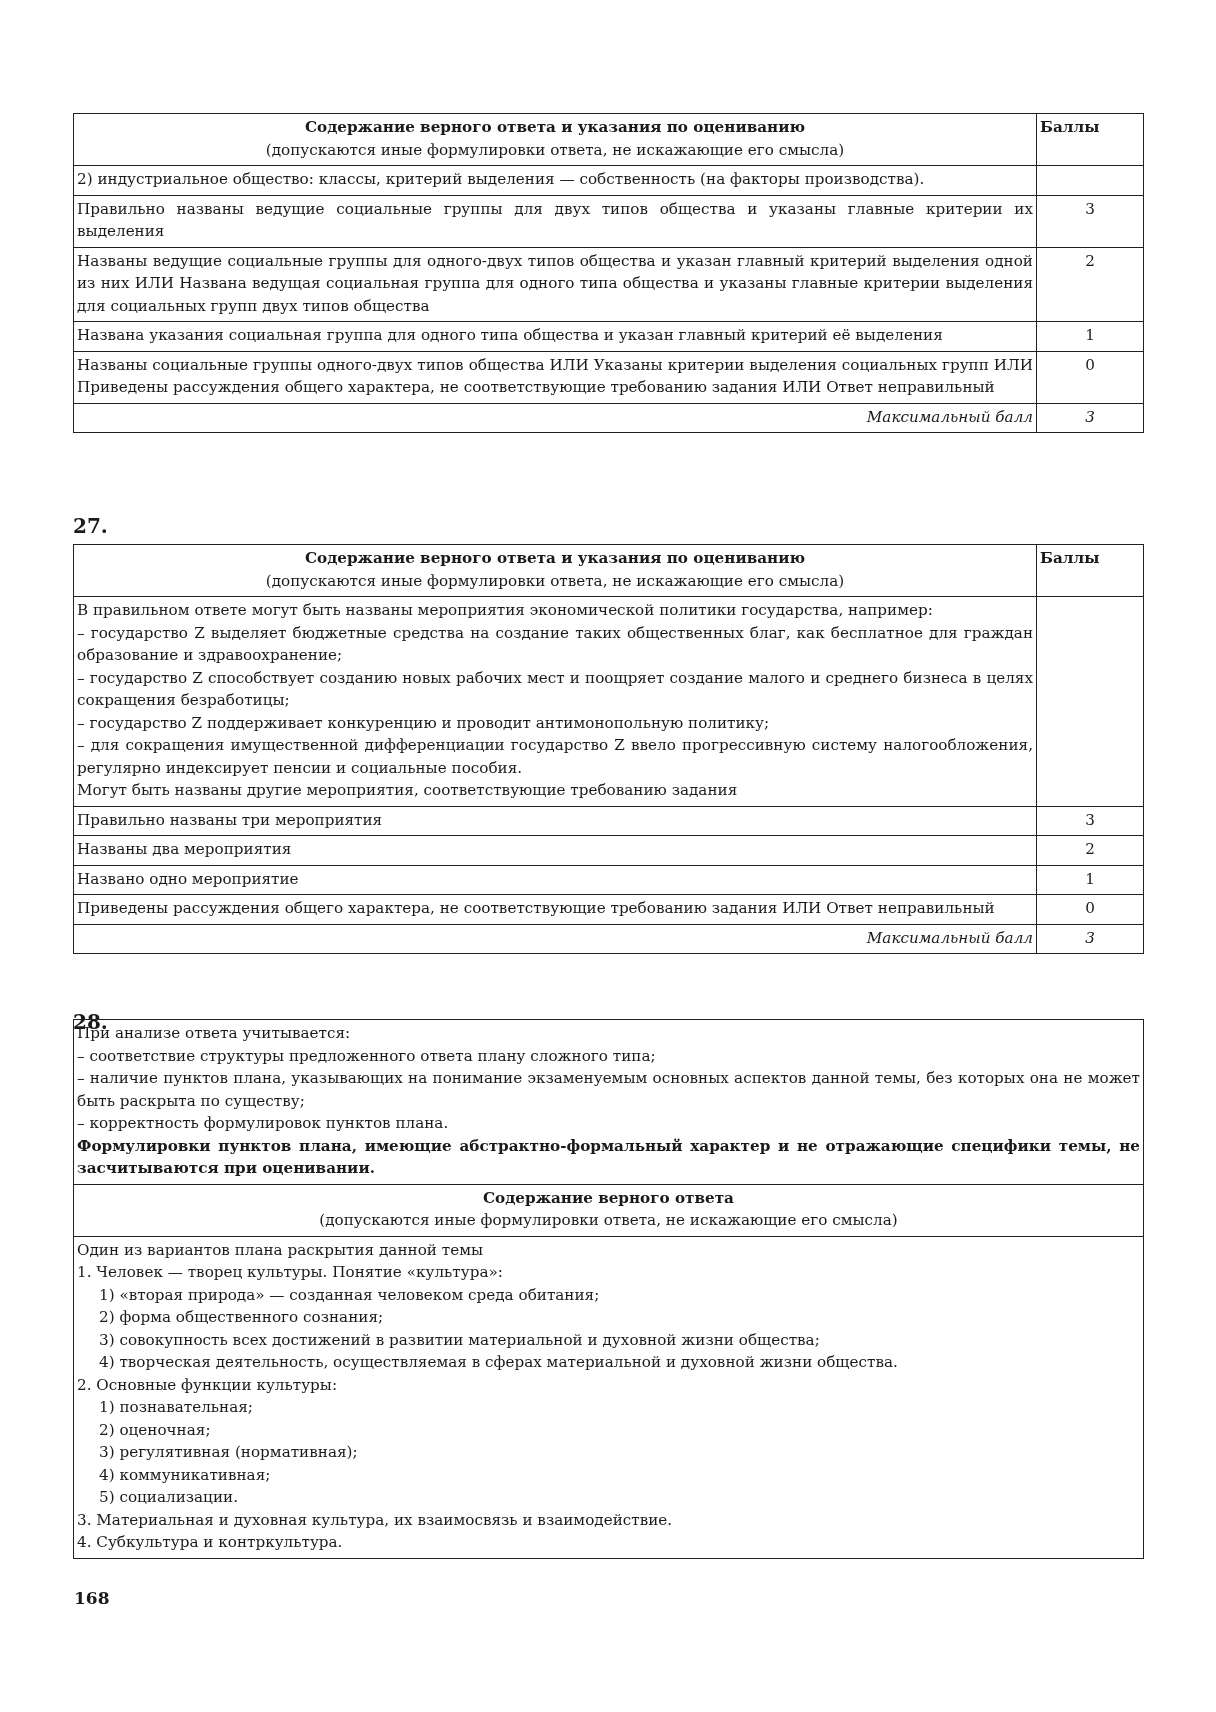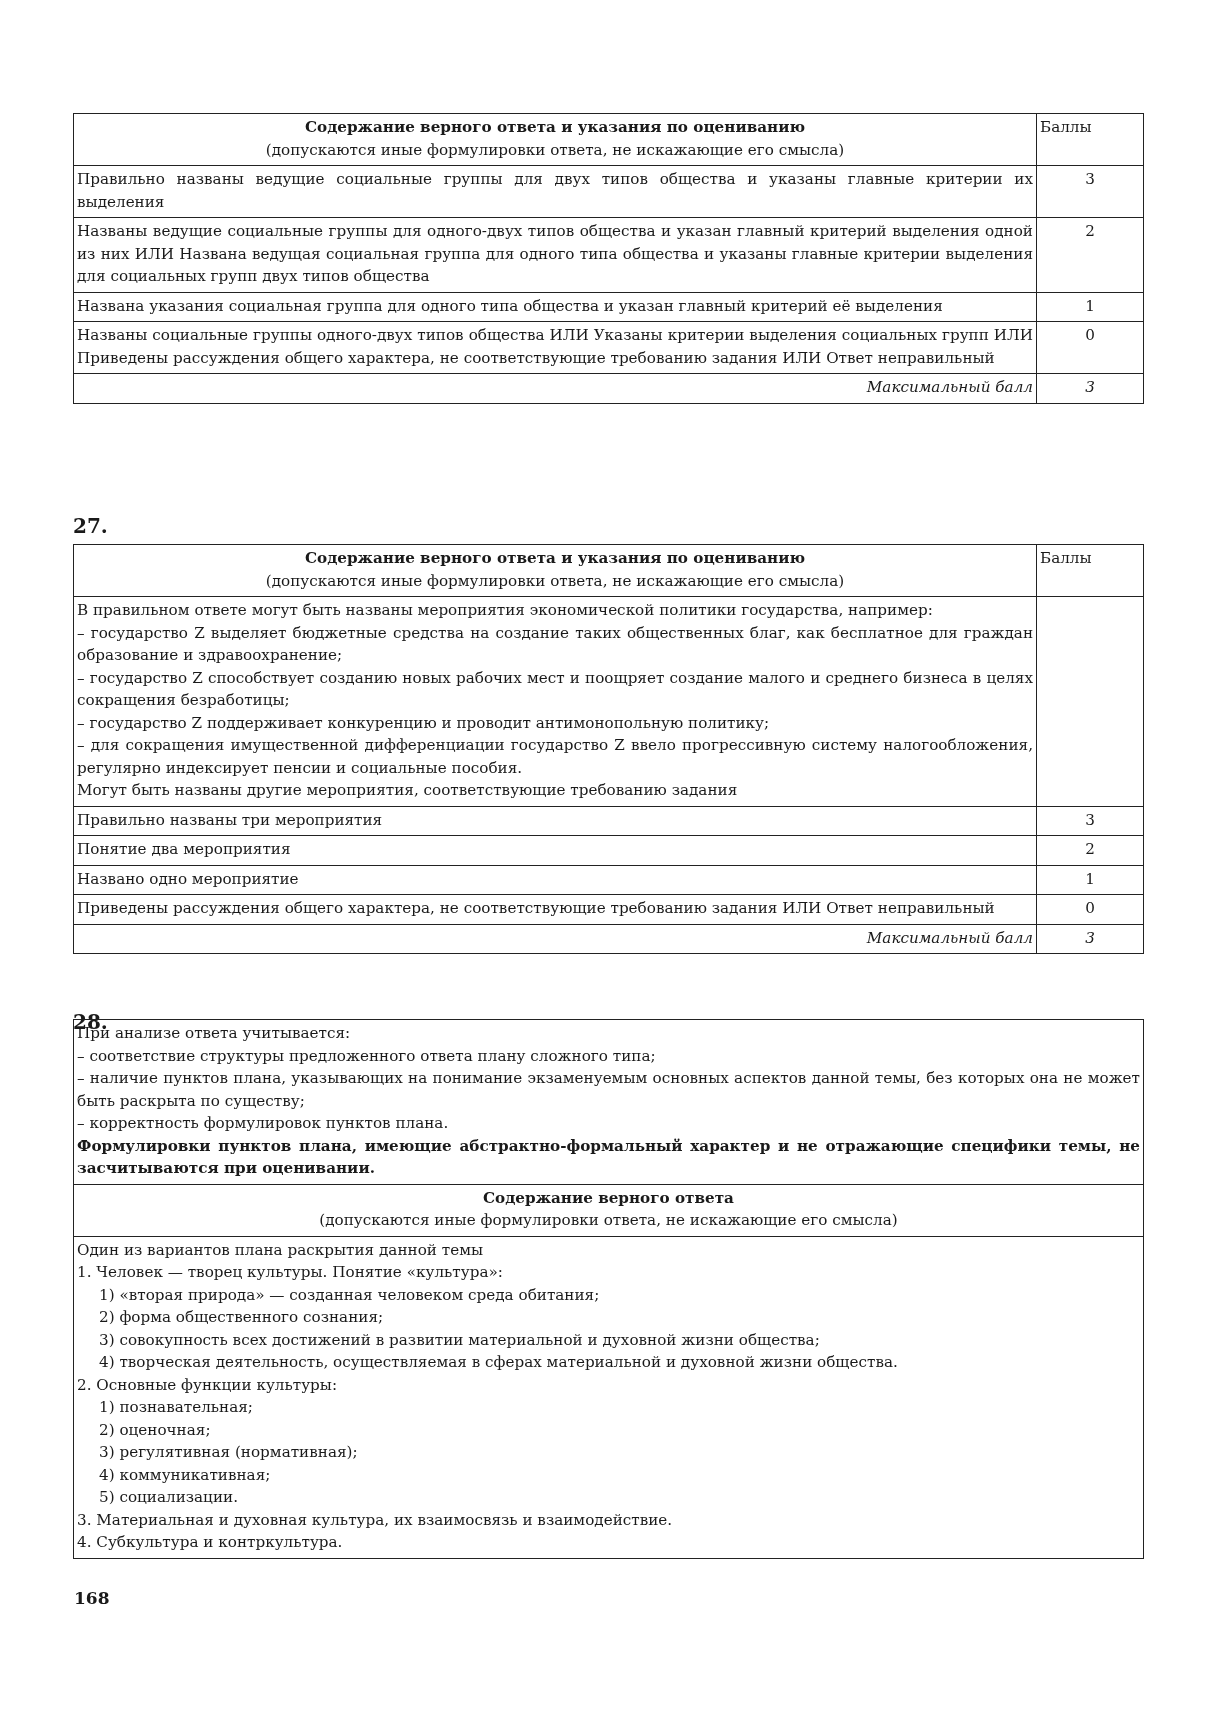--- a/index.html
+++ b/index.html
@@ -16,21 +16,21 @@
   }
   table.crit td, table.crit th {
     border: 1.5px solid #222; padding: 2px 3px 4px 3px; vertical-align: top;
     text-align: justify;
   }
   table.crit col.c1 { width: 963px; }
   table.crit col.c2 { width: 107px; }
   th.hdr { font-weight: normal; text-align: center !important; padding-top: 5px; padding-bottom: 6px; }
   th.hdr .t1 { font-weight: bold; display: block; }
   th.hdr .t2 { display: block; }
-  th.score-hdr { font-weight: normal; text-align: center; padding-top: 5px; }
+  th.score-hdr { font-weight: bold; text-align: center; padding-top: 5px; }
   td.score { text-align: center !important; }
   td.max-label { text-align: right !important; font-style: italic; padding-right: 6px; }
   td.max-val { text-align: center !important; font-style: italic; }
   .line { display: block; }
   .bold { font-weight: bold; }
   .indent { display: block; padding-left: 22px; }
   .task-num { position: absolute; left: 73px; font-weight: bold; font-size: 20px; }
   .page-num { position: absolute; left: 74px; top: 1588px; font-size: 17px; font-weight: bold; }
 </style>
 </head>
@@ -43,20 +43,24 @@
         <col class="c1">
         <col class="c2">
       </colgroup>
     <tbody>
         <tr>
       <th class="hdr">
         <span class="t1">Содержание верного ответа и указания по оцениванию</span>
         <span class="t2">(допускаются иные формулировки ответа, не искажающие его смысла)</span>
       </th>
       <th class="score-hdr">Баллы</th>
+    </tr>
+    <tr>
+      <td>2) индустриальное общество: классы, критерий выделения — собственность (на факторы производства).</td>
+      <td class="score"></td>
     </tr>
     <tr>
       <td>Правильно названы ведущие социальные группы для двух типов общества и указаны главные критерии их выделения</td>
       <td class="score">3</td>
     </tr>
     <tr>
       <td>Названы ведущие социальные группы для одного-двух типов общества и указан главный критерий выделения одной из них ИЛИ Названа ведущая социальная группа для одного типа общества и указаны главные критерии выделения для социальных групп двух типов общества</td>
       <td class="score">2</td>
     </tr>
     <tr>
@@ -97,21 +101,21 @@
         <span class="line">– для сокращения имущественной дифференциации государство Z ввело прогрессивную систему налогообложения, регулярно индексирует пенсии и социальные пособия.</span>
         <span class="line">Могут быть названы другие мероприятия, соответствующие требованию задания</span>
       </td>
       <td class="score"></td>
     </tr>
     <tr>
       <td>Правильно названы три мероприятия</td>
       <td class="score">3</td>
     </tr>
     <tr>
-      <td>Понятие два мероприятия</td>
+      <td>Названы два мероприятия</td>
       <td class="score">2</td>
     </tr>
     <tr>
       <td>Названо одно мероприятие</td>
       <td class="score">1</td>
     </tr>
     <tr>
       <td>Приведены рассуждения общего характера, не соответствующие требованию задания ИЛИ Ответ неправильный</td>
       <td class="score">0</td>
     </tr>

